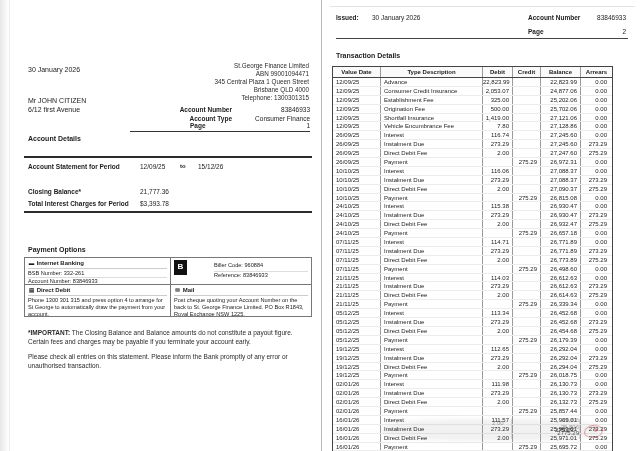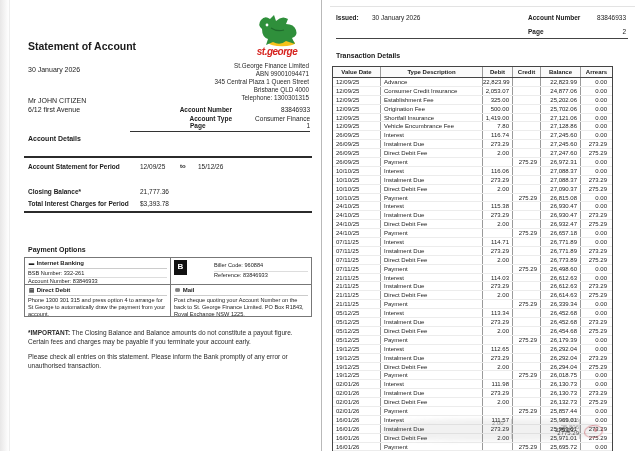--- a/index.html
+++ b/index.html
@@ -88,34 +88,22 @@
             border-radius:50%;transform:rotate(-8deg);filter:blur(0.4px);}
   .red-dot{position:absolute;left:262px;top:9px;width:3px;height:4px;background:rgba(195,70,80,0.5);border-radius:50%;filter:blur(0.5px);}
 </style>
 </head>
 <body>
 
 <div class="canvas">
 
   <div class="page page-left">
 
-    <div class="abs doc-title">Statement of Account</div>
     <div class="abs doc-date">30 January 2026</div>
 
-    <div class="abs logo">
-      <span>
-        <svg width="46" height="34" viewBox="0 0 46 34">
-          <ellipse cx="28" cy="29" rx="13" ry="3.2" fill="#f6c21a"></ellipse>
-          <path d="M8 15 Q3 11 7 6 Q11 1 16 5 L20 1 L22 7 Q28 1 34 5 L32 10 Q40 10 42 16 Q44 22 38 24 L41 30 L32 27 Q26 32 19 28 L12 31 L14 25 Q8 23 8 15 Z" fill="#2f8f3b"></path>
-          <circle cx="13" cy="11" r="1.4" fill="#ffffff"></circle>
-          <path d="M17 14 Q23 18 30 16" stroke="#1e6b2b" stroke-width="1.2" fill="none"></path>
-        </svg>
-      </span>
-      <div class="brand">st.george</div>
-    </div>
 
     <div class="abs company">
       <div>St.George Finance Limited</div>
       <div>ABN 99001094471</div>
       <div>345 Central Plaza 1 Queen Street</div>
       <div>Brisbane QLD  4000</div>
       <div>Telephone: 1300301315</div>
     </div>
 
     <div class="abs recipient">

